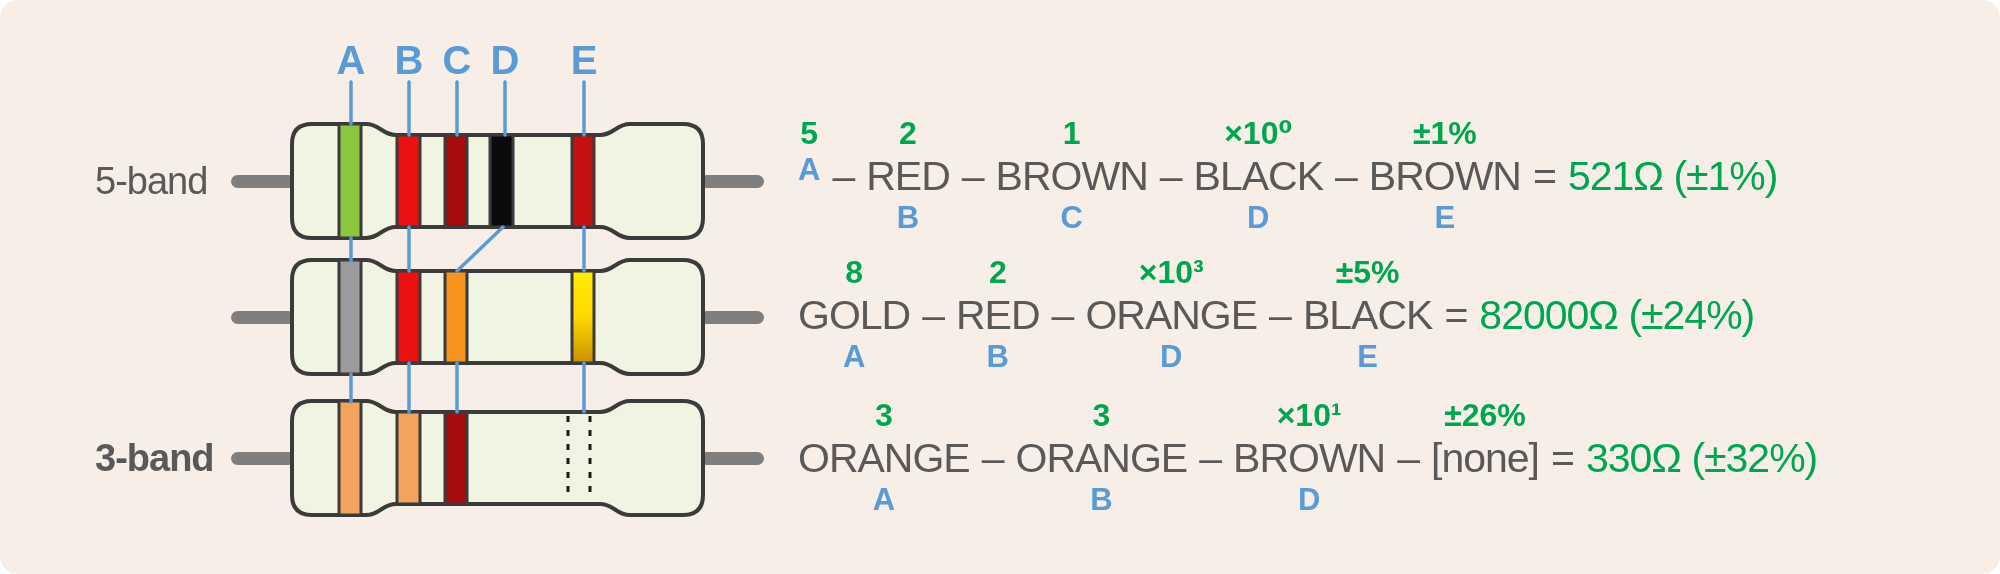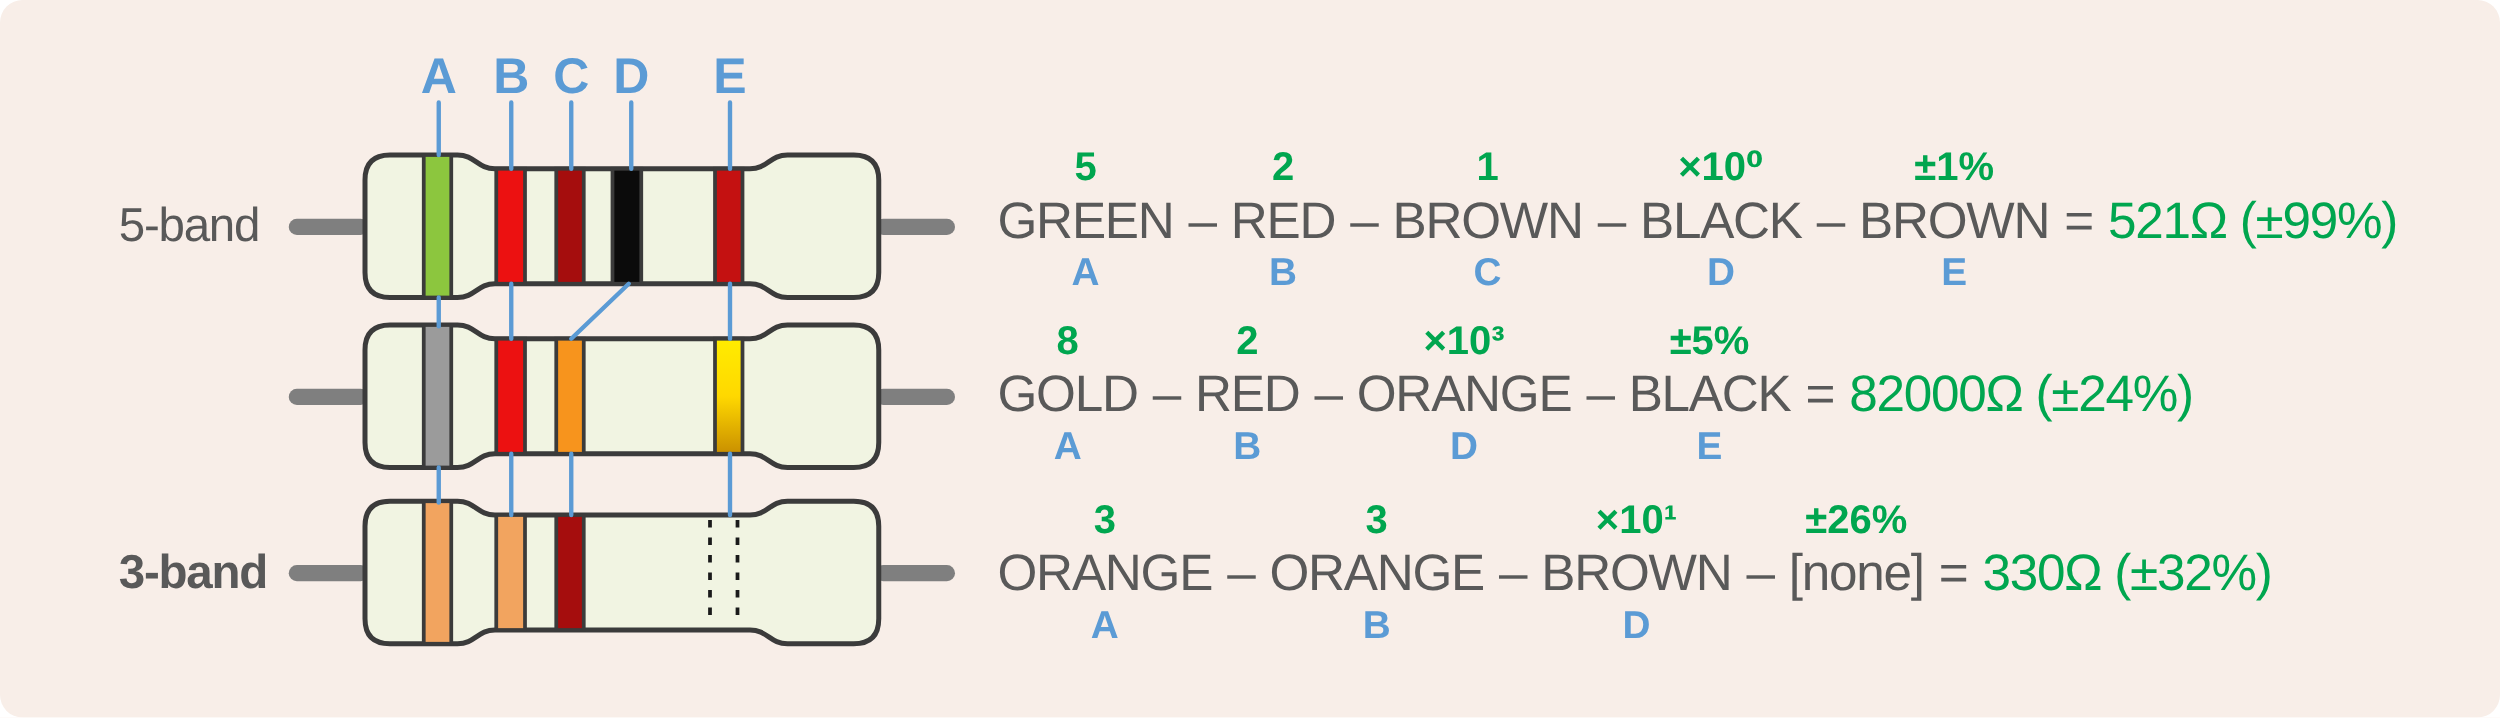--- a/index.html
+++ b/index.html
@@ -75,21 +75,20 @@
       <text x="457" y="74" text-anchor="middle" fill="#5B9BD5" font-size="40" font-weight="bold" font-family="&quot;Liberation Sans&quot;,&quot;DejaVu Sans&quot;,sans-serif">C</text>
       <text x="505" y="74" text-anchor="middle" fill="#5B9BD5" font-size="40" font-weight="bold" font-family="&quot;Liberation Sans&quot;,&quot;DejaVu Sans&quot;,sans-serif">D</text>
       <text x="584" y="74" text-anchor="middle" fill="#5B9BD5" font-size="40" font-weight="bold" font-family="&quot;Liberation Sans&quot;,&quot;DejaVu Sans&quot;,sans-serif">E</text>
     </svg>
 
   <div class="row-label" id="rlabel0" style="top: 154px;">5-band</div>
   <div class="row-label" id="rlabel2" style="top: 431px; font-weight: bold;">3-band</div>
 
   <div class="frow" id="frow0" style="top:114px"><span class="seg">
         <span class="seg-top">5</span>
-        <span class="seg-word">GREEN</span>
         <span class="seg-bottom">A</span>
       </span><span class="seg sep">
         <span class="seg-top">&nbsp;</span>
         <span class="seg-word">–</span>
         <span class="seg-bottom">&nbsp;</span>
       </span><span class="seg">
         <span class="seg-top">2</span>
         <span class="seg-word">RED</span>
         <span class="seg-bottom">B</span>
       </span><span class="seg sep">
@@ -115,21 +114,21 @@
       </span><span class="seg">
         <span class="seg-top">±1%</span>
         <span class="seg-word">BROWN</span>
         <span class="seg-bottom">E</span>
       </span><span class="seg eqseg">
         <span class="seg-top">&nbsp;</span>
         <span class="seg-word">=</span>
         <span class="seg-bottom">&nbsp;</span>
       </span><span class="seg res">
         <span class="seg-top">&nbsp;</span>
-        <span class="seg-word">521Ω (±99%)</span>
+        <span class="seg-word">521Ω (±1%)</span>
         <span class="seg-bottom">&nbsp;</span>
       </span></div>
   <div class="frow" id="frow1" style="top:253px"><span class="seg">
         <span class="seg-top">8</span>
         <span class="seg-word">GOLD</span>
         <span class="seg-bottom">A</span>
       </span><span class="seg sep">
         <span class="seg-top">&nbsp;</span>
         <span class="seg-word">–</span>
         <span class="seg-bottom">&nbsp;</span>

